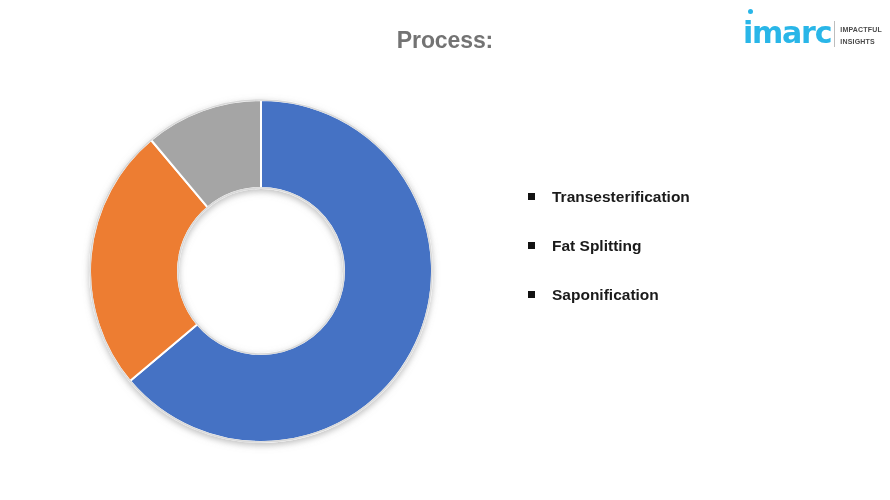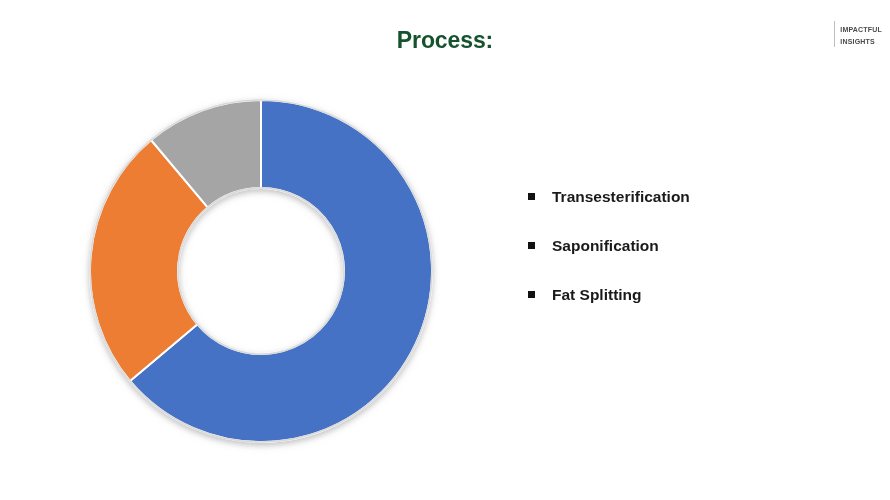--- a/index.html
+++ b/index.html
@@ -29,21 +29,21 @@
     display: block;
     font-size: 23px;
     font-weight: bold;
     color: #1a1a1a;
     letter-spacing: -0.1px;
   }
   .title-line-2 {
     display: block;
     font-size: 23px;
     font-weight: bold;
-    color: #14532d;
+    color: #737373;
     letter-spacing: -0.1px;
   }
 
   
   .logo {
     position: absolute;
     right: 8px;
     top: 8px;
     height: 40px;
     display: flex;
@@ -127,20 +127,24 @@
   }
 </style>
 </head>
 <body>
 
 <div class="title-block">
   <span class="title-line-2">Process:</span>
 </div>
 
 <div class="logo">
+  <span class="logo-mark">
+    <span class="logo-dot"></span>
+    <span class="logo-word">imarc</span>
+  </span>
   <span class="logo-divider"></span>
   <span>
     <span class="logo-tagline">IMPACTFUL</span>
     <span class="logo-tagline">INSIGHTS</span>
   </span>
 </div>
 
 <div class="chart-area">
   <svg class="chart-svg" id="donut-svg" width="500" height="400" viewBox="0 0 500 400">
       <defs>
@@ -158,19 +162,19 @@
     </svg>
 </div>
 
 <div class="legend">
   <div class="legend-item">
     <span class="legend-bullet"></span>
     <span class="legend-label">Transesterification</span>
   </div>
   <div class="legend-item">
     <span class="legend-bullet"></span>
-    <span class="legend-label">Saponification</span>
+    <span class="legend-label">Fat Splitting</span>
   </div>
   <div class="legend-item">
     <span class="legend-bullet"></span>
-    <span class="legend-label">Fat Splitting</span>
+    <span class="legend-label">Saponification</span>
   </div>
 </div>
 
 </body></html>

